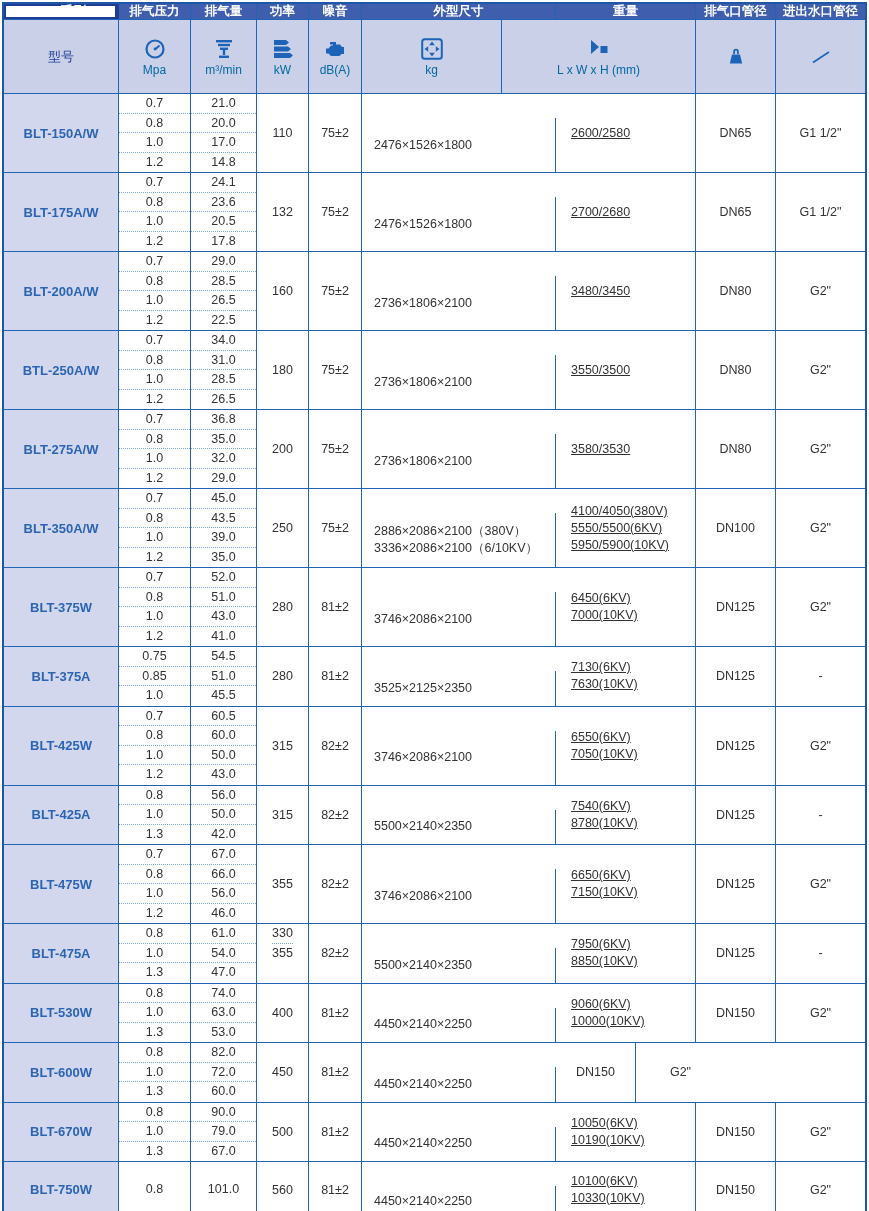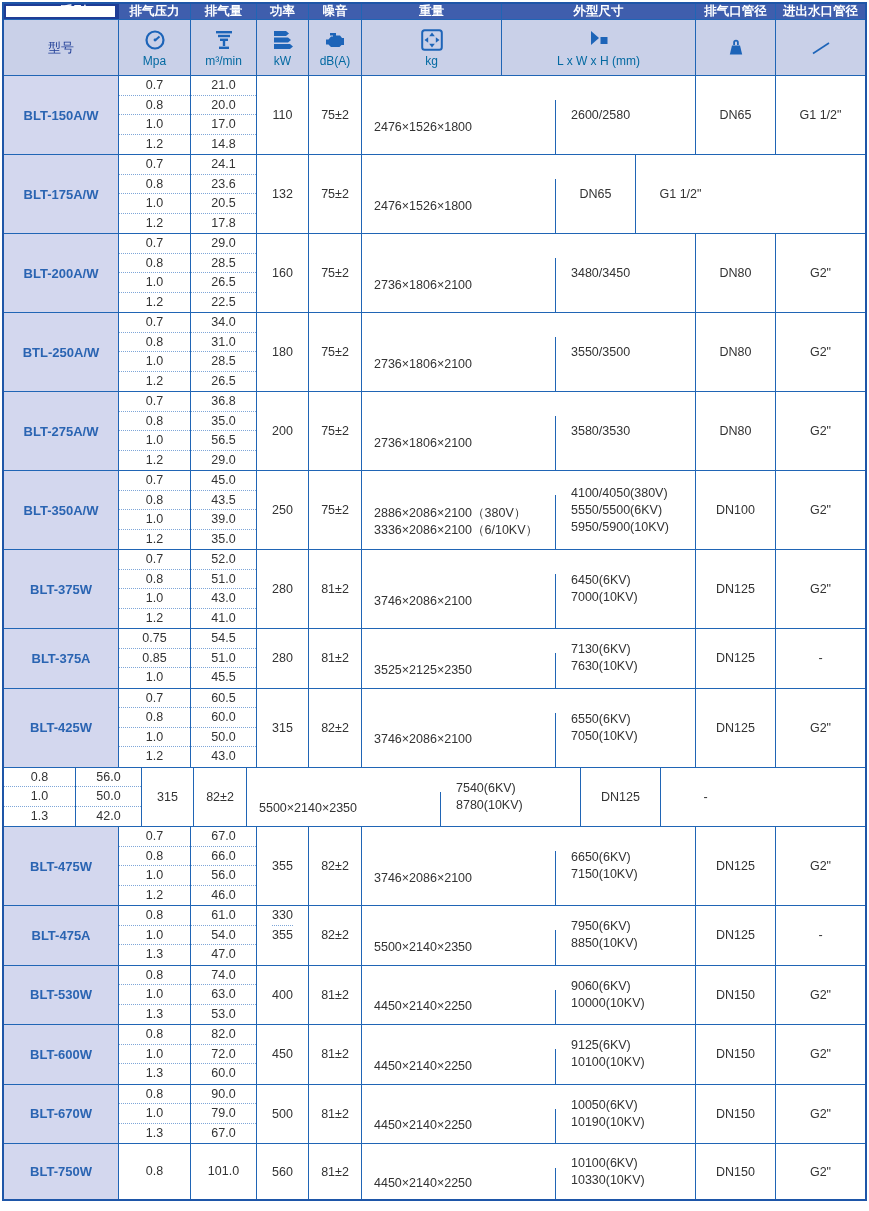--- a/index.html
+++ b/index.html
@@ -42,51 +42,51 @@
   
   .hdr1{height:16px;background:var(--hdr1-bg);}
   .hdr1 .cell{align-items:center;justify-content:center;color:#fff;font-size:12.5px;font-weight:bold;white-space:nowrap;}
   .series-cell{
     background:#ffffff;color:var(--navy);
     font-size:21px;font-weight:bold;letter-spacing:1px;
     border-right:2px solid var(--navy) !important;
     box-shadow:inset 0 0 0 2px var(--navy);
   }
   
-  .hdr2{height:56px;background:var(--hdr2-bg);}
+  .hdr2{height:74px;background:var(--hdr2-bg);}
   .hdr2 .cell{align-items:center;justify-content:center;gap:2px;}
   .hdr2 .unit{font-size:12px;color:#0369a1;white-space:nowrap;}
   .hdr2 .model-label{font-size:13px;color:var(--navy);}
   .icon{width:26px;height:24px;color:var(--icon);display:flex;align-items:center;justify-content:center;}
   .icon svg{width:100%;height:100%;}
   
   .model-cell{background:var(--model-bg);align-items:center;color:var(--model-text);font-size:13px;font-weight:bold;}
   .stack{justify-content:center;}
   .subval{height:19.5px;line-height:19.5px;text-align:center;font-size:12.5px;border-bottom:1px dotted var(--dotted);}
   .subval:last-child{border-bottom:none;}
   .center-val{align-items:center;font-size:12.5px;text-align:center;}
   .pow-top{justify-content:flex-start;align-items:center;}
   .multiline{align-items:flex-start;font-size:12.5px;line-height:17px;}
   .c-dim.multiline{padding-left:12px;margin-top:24px;}
-  .c-wt.multiline{padding-left:15px;}
+  .c-wt.multiline{padding-left:15px;text-decoration:underline;}
   .nowrap{white-space:nowrap;}
 </style>
 </head>
 <body>
 
 <div class="spec-table">
 
   <div class="row hdr1">
     <div class="cell c-model series-cell">BLT系列</div>
     <div class="cell c-mpa">排气压力</div>
     <div class="cell c-vol">排气量</div>
     <div class="cell c-pow">功率</div>
     <div class="cell c-noise">噪音</div>
+    <div class="cell c-dim">外型尺寸</div>
     <div class="cell c-wt">重量</div>
-    <div class="cell c-dim">外型尺寸</div>
     <div class="cell c-dn">排气口管径</div>
     <div class="cell c-g">进出水口管径</div>
   </div>
 
   <div class="row hdr2">
     <div class="cell c-model">
       <span class="model-label">型号</span>
     </div>
     <div class="cell c-mpa">
       <span class="icon">
@@ -204,20 +204,23 @@
           <div class="subval">24.1</div>
           <div class="subval">23.6</div>
           <div class="subval">20.5</div>
           <div class="subval">17.8</div>
         </div>
         <div class="cell c-pow center-val">132</div>
         <div class="cell c-noise center-val">75±2</div>
         <div class="cell c-dim multiline">
           <div class="nowrap">2476×1526×1800</div>
         </div>
+        <div class="cell c-wt multiline">
+          <div class="nowrap">2700/2680</div>
+        </div>
         <div class="cell c-dn center-val">DN65</div>
         <div class="cell c-g center-val">G1 1/2"</div>
       </div>
       <div class="row" style="min-height: 78px;">
         <div class="cell c-model model-cell nowrap">BLT-200A/W</div>
         <div class="cell c-mpa stack">
           <div class="subval">0.7</div>
           <div class="subval">0.8</div>
           <div class="subval">1.0</div>
           <div class="subval">1.2</div>
@@ -268,21 +271,21 @@
         <div class="cell c-model model-cell nowrap">BLT-275A/W</div>
         <div class="cell c-mpa stack">
           <div class="subval">0.7</div>
           <div class="subval">0.8</div>
           <div class="subval">1.0</div>
           <div class="subval">1.2</div>
         </div>
         <div class="cell c-vol stack">
           <div class="subval">36.8</div>
           <div class="subval">35.0</div>
-          <div class="subval">56.5</div>
+          <div class="subval">32.0</div>
           <div class="subval">29.0</div>
         </div>
         <div class="cell c-pow center-val">200</div>
         <div class="cell c-noise center-val">75±2</div>
         <div class="cell c-dim multiline">
           <div class="nowrap">2736×1806×2100</div>
         </div>
         <div class="cell c-wt multiline">
           <div class="nowrap">3580/3530</div>
         </div>
@@ -387,20 +390,21 @@
           <div class="nowrap">3746×2086×2100</div>
         </div>
         <div class="cell c-wt multiline">
           <div class="nowrap">6550(6KV)</div>
           <div class="nowrap">7050(10KV)</div>
         </div>
         <div class="cell c-dn center-val">DN125</div>
         <div class="cell c-g center-val">G2"</div>
       </div>
       <div class="row" style="min-height: 58.5px;">
+        <div class="cell c-model model-cell nowrap">BLT-425A</div>
         <div class="cell c-mpa stack">
           <div class="subval">0.8</div>
           <div class="subval">1.0</div>
           <div class="subval">1.3</div>
         </div>
         <div class="cell c-vol stack">
           <div class="subval">56.0</div>
           <div class="subval">50.0</div>
           <div class="subval">42.0</div>
         </div>
@@ -503,24 +507,20 @@
         <div class="cell c-vol stack">
           <div class="subval">82.0</div>
           <div class="subval">72.0</div>
           <div class="subval">60.0</div>
         </div>
         <div class="cell c-pow center-val">450</div>
         <div class="cell c-noise center-val">81±2</div>
         <div class="cell c-dim multiline">
           <div class="nowrap">4450×2140×2250</div>
         </div>
-        <div class="cell c-wt multiline">
-          <div class="nowrap">9125(6KV)</div>
-          <div class="nowrap">10100(10KV)</div>
-        </div>
         <div class="cell c-dn center-val">DN150</div>
         <div class="cell c-g center-val">G2"</div>
       </div>
       <div class="row" style="min-height: 58.5px;">
         <div class="cell c-model model-cell nowrap">BLT-670W</div>
         <div class="cell c-mpa stack">
           <div class="subval">0.8</div>
           <div class="subval">1.0</div>
           <div class="subval">1.3</div>
         </div>

